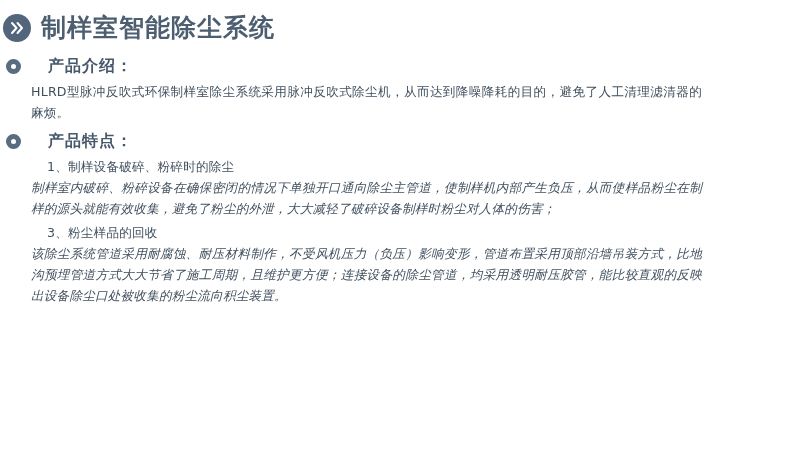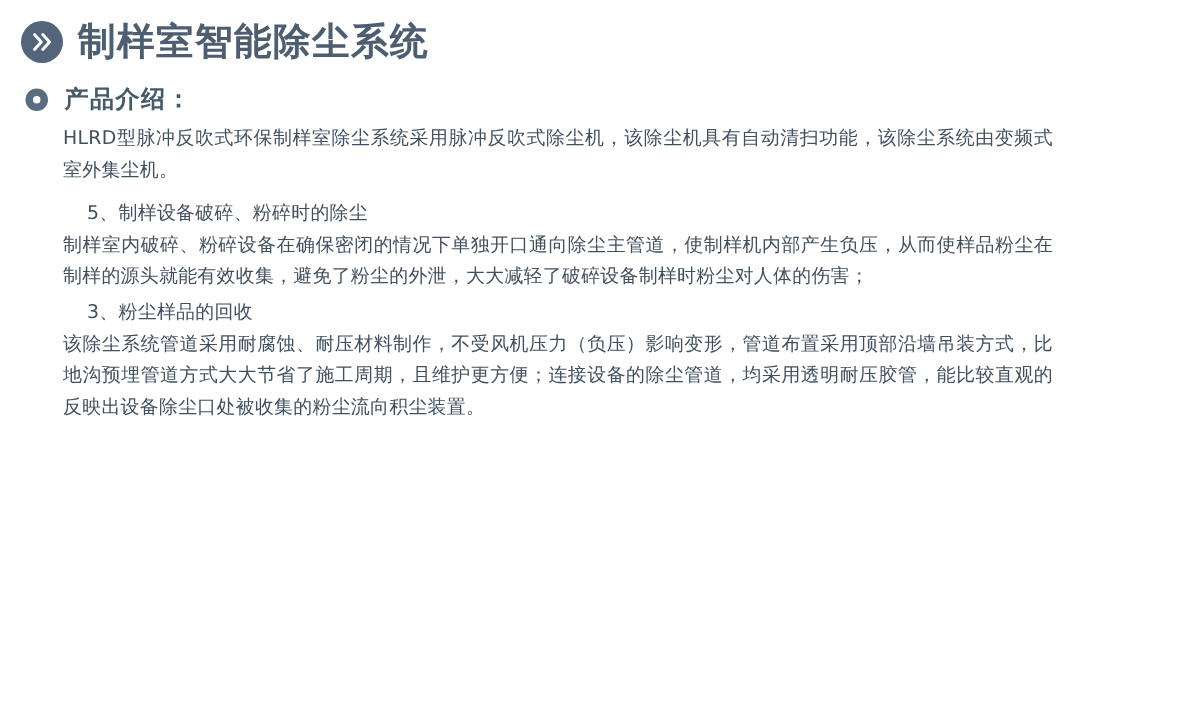--- a/index.html
+++ b/index.html
@@ -12,21 +12,21 @@
     background: #ffffff;
     font-family: "DejaVu Sans", "Liberation Sans", sans-serif;
     color: #3a4a5a;
     overflow: hidden;
   }
   .page {
     position: relative;
     width: 728px;
     height: 467px;
     box-sizing: border-box;
-    padding: 10px 18px 0 12px;
+    padding: 10px 18px 0 1px;
   }
 
   
   .title-row {
     display: flex;
     align-items: center;
     gap: 10px;
     padding: 4px 0 6px 2px;
   }
   .title-badge {
@@ -48,21 +48,21 @@
     line-height: 1.1;
   }
 
   
   .section {
     margin-top: 8px;
   }
   .section-head {
     display: flex;
     align-items: center;
-    gap: 8px;
+    gap: 24px;
     margin-bottom: 4px;
     padding-left: 2px;
   }
   .bullet-dot {
     width: 15px;
     height: 15px;
     border-radius: 50%;
     background: #5a6c80;
     border: 3px solid #ffffff;
     box-shadow: 0 0 0 1px #5a6c80 inset;
@@ -108,20 +108,21 @@
     padding-left: 16px;
     letter-spacing: 0.2px;
   }
   .sub-para {
     font-size: 12.6px;
     line-height: 21px;
     color: #41505f;
     text-align: justify;
     margin: 0;
     letter-spacing: 0.2px;
+    font-style: italic;
   }
 </style>
 </head>
 <body>
 
 <div class="page">
 
   <div class="title-row">
     <span class="title-badge">
       <svg width="18" height="18" viewBox="0 0 18 18" aria-hidden="true">
@@ -131,28 +132,32 @@
     </span>
     <span class="title-text">制样室智能除尘系统</span>
   </div>
 
   <div class="section">
     <div class="section-head">
       <span class="bullet-dot"></span>
       <span class="section-title">产品介绍：</span>
     </div>
     <div class="body-block">
-      <p class="para">HLRD型脉冲反吹式环保制样室除尘系统采用脉冲反吹式除尘机，该除尘机具有自动清扫功能，该除尘系统由变频式室外集尘机。</p>
+      <p class="para">HLRD型脉冲反吹式环保制样室除尘系统采用脉冲反吹式除尘机，从而达到降噪降耗的目的，避免了人工清理滤清器的麻烦。</p>
     </div>
   </div>
 
   <div class="section">
+    <div class="section-head">
+      <span class="bullet-dot"></span>
+      <span class="section-title">产品特点：</span>
+    </div>
     <div class="body-block">
 
-      <p class="sub-title">5、制样设备破碎、粉碎时的除尘</p>
+      <p class="sub-title">1、制样设备破碎、粉碎时的除尘</p>
       <p class="sub-para">制样室内破碎、粉碎设备在确保密闭的情况下单独开口通向除尘主管道，使制样机内部产生负压，从而使样品粉尘在制样的源头就能有效收集，避免了粉尘的外泄，大大减轻了破碎设备制样时粉尘对人体的伤害；</p>
 
       <p class="sub-title">3、粉尘样品的回收</p>
 
       <p class="sub-para">该除尘系统管道采用耐腐蚀、耐压材料制作，不受风机压力（负压）影响变形，管道布置采用顶部沿墙吊装方式，比地沟预埋管道方式大大节省了施工周期，且维护更方便；连接设备的除尘管道，均采用透明耐压胶管，能比较直观的反映出设备除尘口处被收集的粉尘流向积尘装置。</p>
 
     </div>
   </div>
 
 </div>

